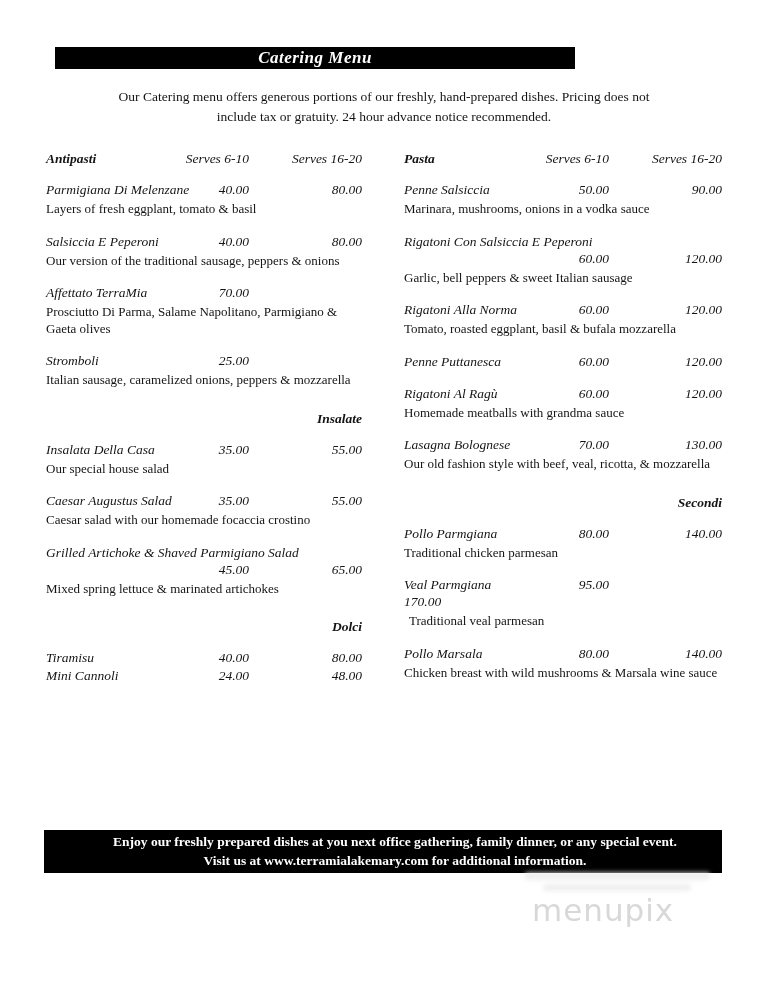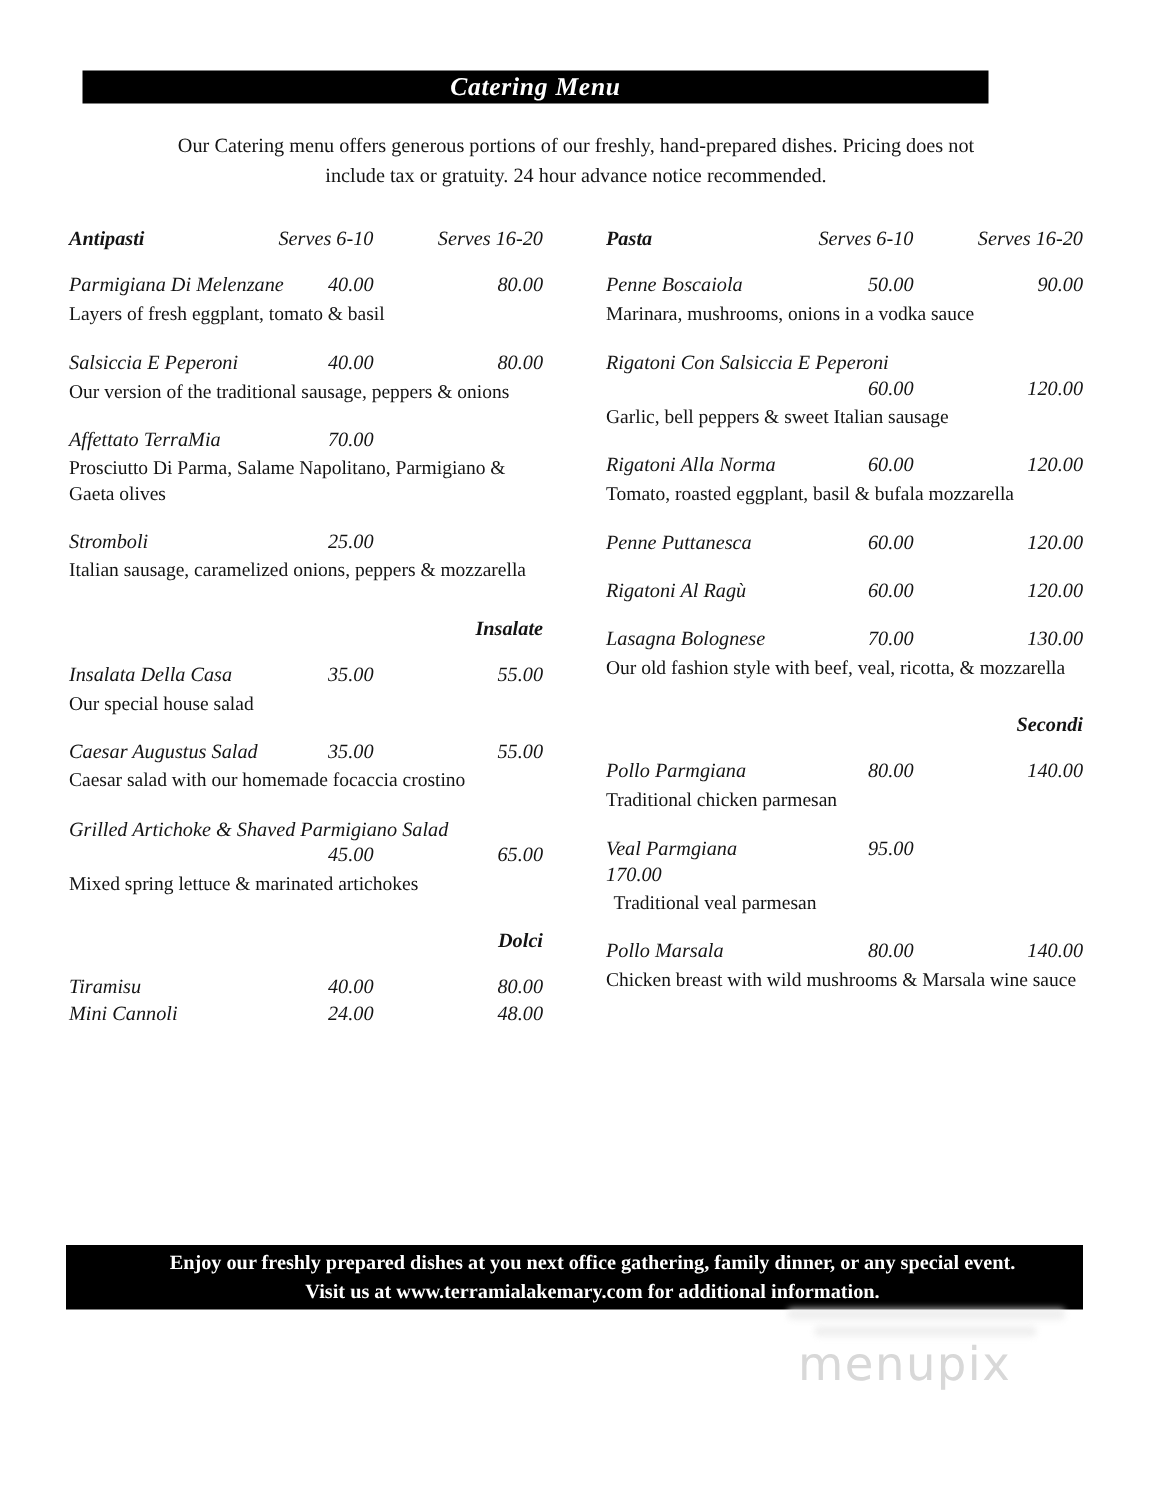--- a/index.html
+++ b/index.html
@@ -10,21 +10,21 @@
     height: 994px;
     background: #ffffff;
     font-family: "Liberation Serif", serif;
     color: #141414;
     overflow: hidden;
     margin: 0 auto;
   }
   .title-bar {
     position: absolute;
     left: 55px; top: 47px;
-    width: 604px; height: 22px;
+    width: 520px; height: 22px;
     background: #000000;
     color: #ffffff;
     text-align: center;
     font-style: italic;
     font-weight: bold;
     font-size: 17px;
     line-height: 22px;
     letter-spacing: 0.5px;
   }
   .intro {
@@ -229,21 +229,21 @@
 
       <div class="section">
         <div class="sec-header">
           <span class="sec-title">Pasta</span>
           <span class="serves s1">Serves 6-10</span>
           <span class="serves s2">Serves 16-20</span>
         </div>
 
         <div class="item">
           <div class="line">
-            <span class="name">Penne Boscaiola</span>
+            <span class="name">Penne Salsiccia</span>
             <span class="p1">50.00</span>
             <span class="p2">90.00</span>
           </div>
           <div class="desc">Marinara, mushrooms, onions in a vodka sauce</div>
         </div>
 
         <div class="item">
           <div class="line">
             <span class="name">Rigatoni Con Salsiccia E Peperoni</span>
           </div>
@@ -270,20 +270,21 @@
             <span class="p2">120.00</span>
           </div>
         </div>
 
         <div class="item">
           <div class="line">
             <span class="name">Rigatoni Al Ragù</span>
             <span class="p1">60.00</span>
             <span class="p2">120.00</span>
           </div>
+          <div class="desc">Homemade meatballs with grandma sauce</div>
         </div>
 
         <div class="item">
           <div class="line">
             <span class="name">Lasagna Bolognese</span>
             <span class="p1">70.00</span>
             <span class="p2">130.00</span>
           </div>
           <div class="desc">Our old fashion style with beef, veal, ricotta, &amp; mozzarella</div>
         </div>

